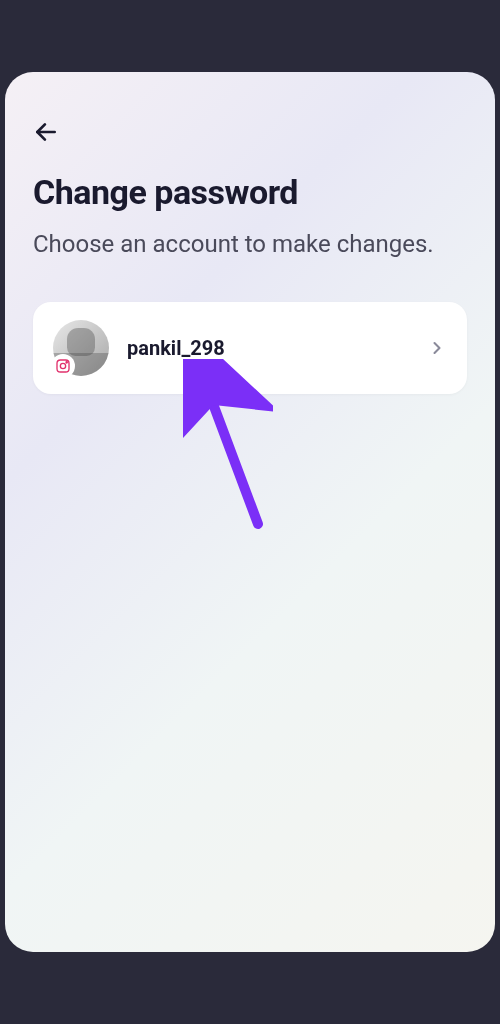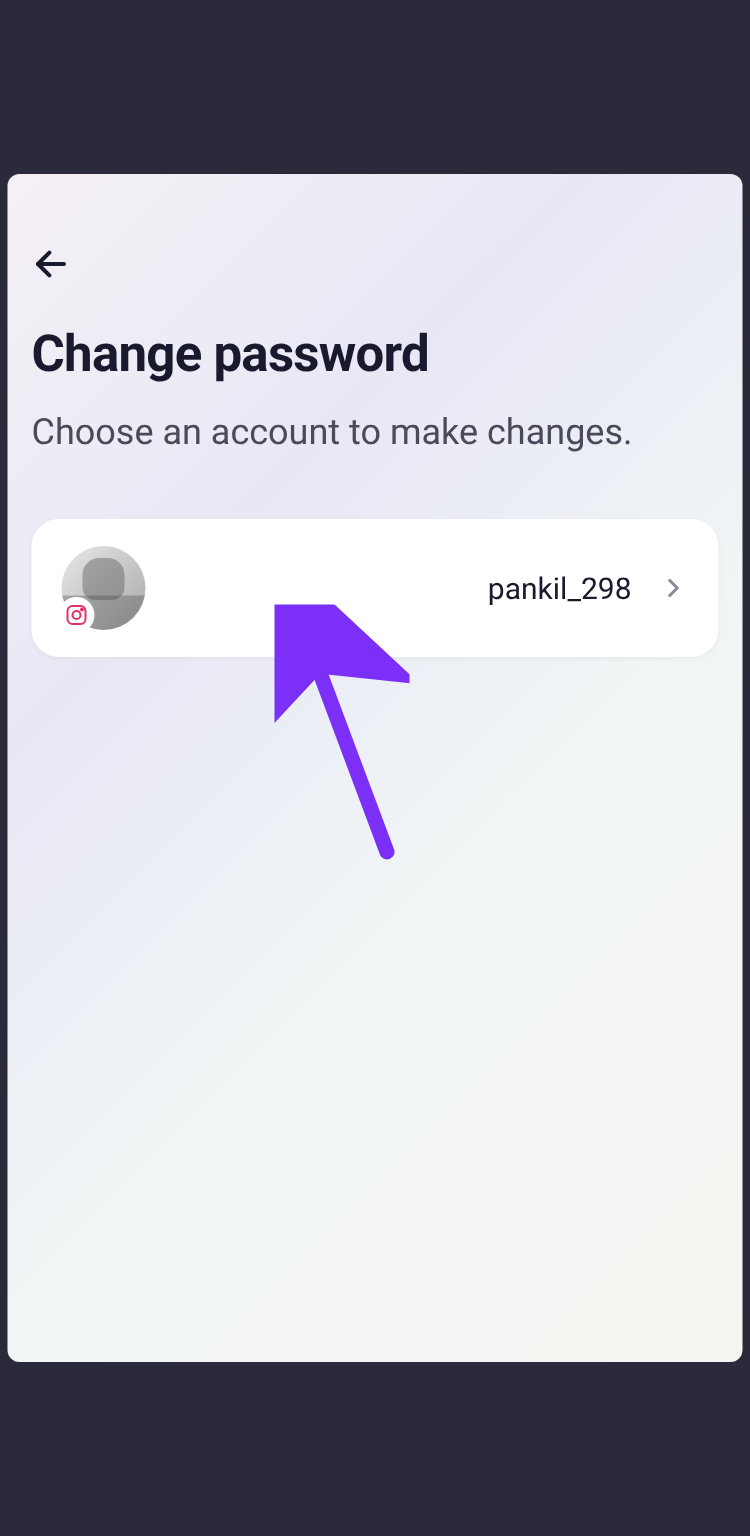--- a/index.html
+++ b/index.html
@@ -13,24 +13,24 @@
       height: 1024px;
       background: #2a2a3a;
       font-family: -apple-system, BlinkMacSystemFont, 'Segoe UI', Roboto, Helvetica, Arial, sans-serif;
       display: flex;
       align-items: center;
       justify-content: center;
     }
     
     .screen {
       width: 490px;
-      height: 792px;
+      height: 880px;
       background: linear-gradient(135deg, #f5f0f5 0%, #e8e8f5 30%, #f0f5f5 60%, #f5f5f0 100%);
-      border-radius: 8px;
-      padding: 40px 16px;
+      border-radius: 28px;
+      padding: 40px 28px;
       position: relative;
       overflow: hidden;
     }
     
     .back-button {
       width: 40px;
       height: 40px;
       display: flex;
       align-items: center;
       justify-content: flex-start;
@@ -116,23 +116,22 @@
     
     .account-info {
       flex: 1;
       display: flex;
       flex-direction: column;
       gap: 2px;
     }
     
     .account-username {
       font-size: 20px;
-      font-weight: 400;
+      font-weight: 700;
       color: #1a1a2e;
-      text-align: right;
     }
     
     .account-platform {
       font-size: 18px;
       color: #6a6a7a;
     }
     
     .chevron {
       color: #8a8a9a;
       flex-shrink: 0;

